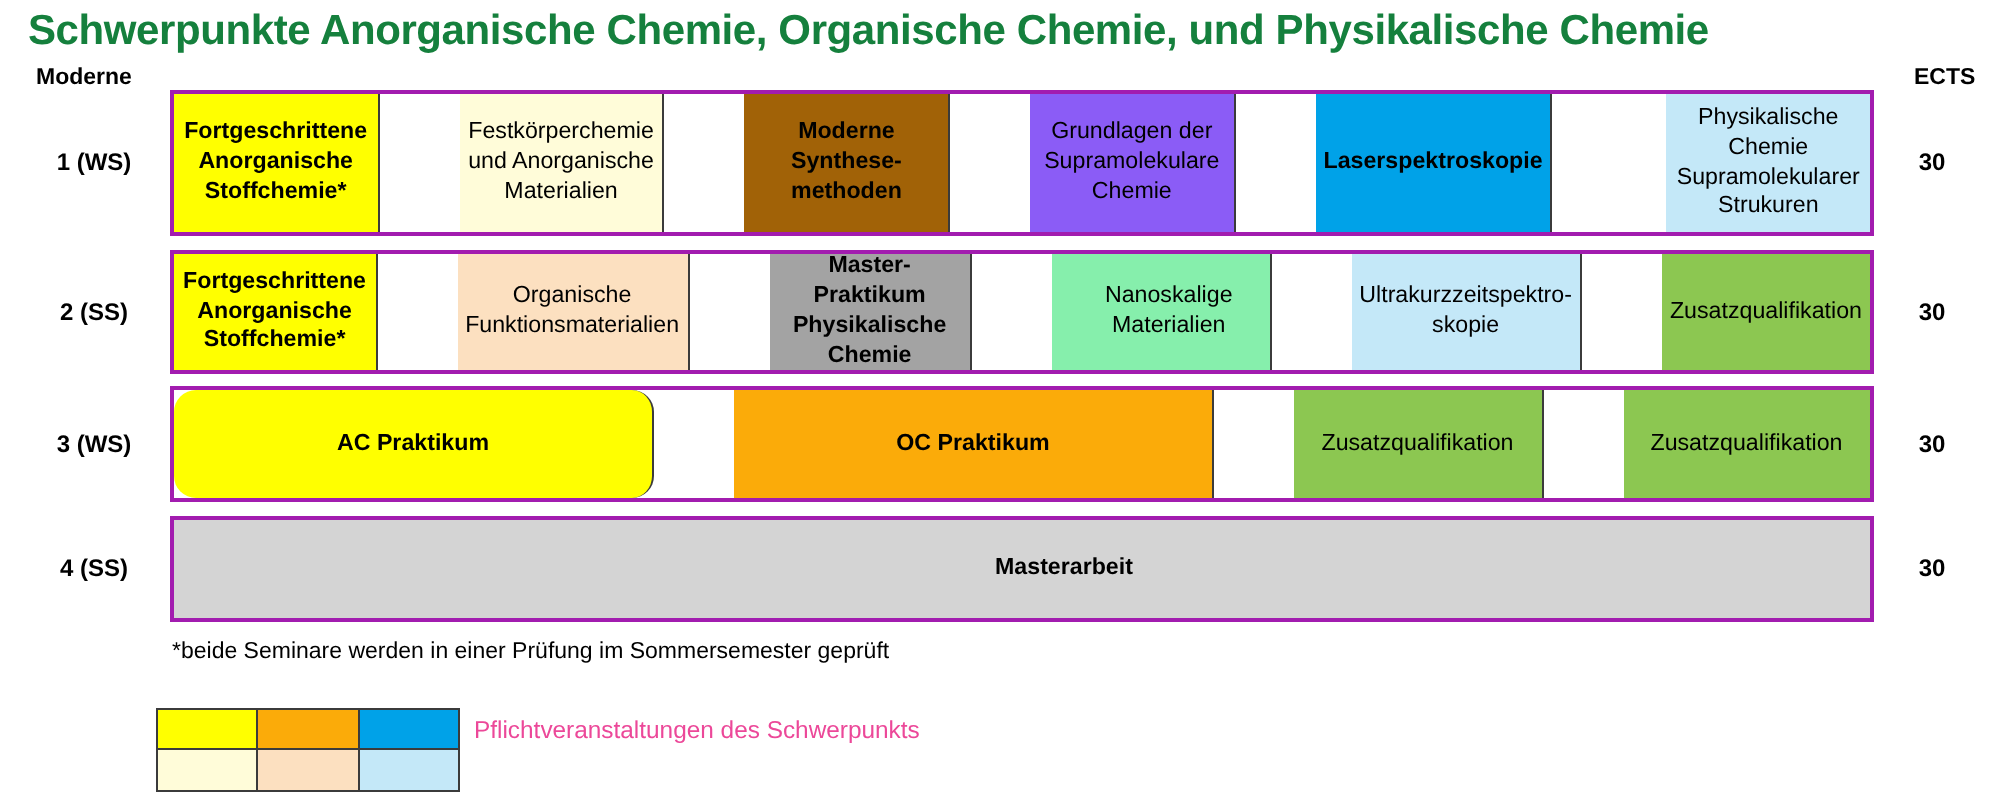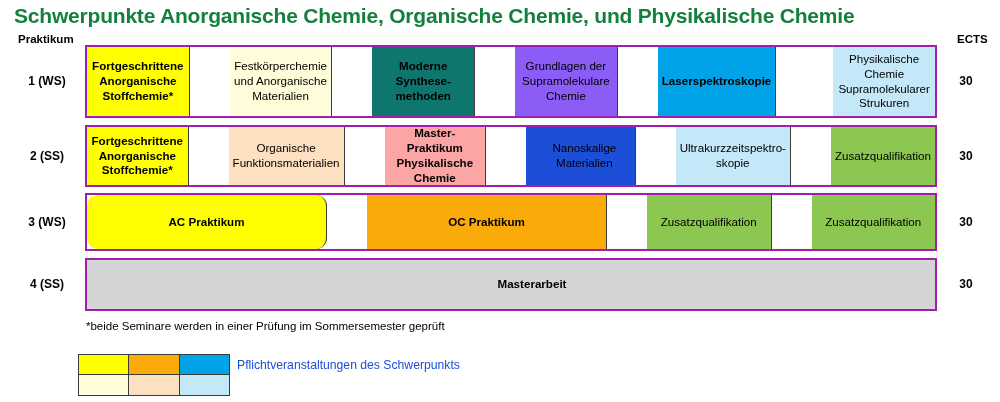--- a/index.html
+++ b/index.html
@@ -126,56 +126,56 @@
   .legend-row + .legend-row .legend-swatches { border-top: none; }
   .swatch {
     flex: 1 1 0;
     border-right: 1.5px solid #3b3b3b;
   }
   .swatch:last-child { border-right: none; }
   .legend-text {
     margin-left: 7px;
     font-size: 12.2px;
     white-space: nowrap;
-    color: #1d4ed8;
+    color: #ec4899;
   }
 </style>
 </head>
 <body>
 
 <div id="page">
 
   <div class="title">Schwerpunkte Anorganische Chemie, Organische Chemie, und Physikalische Chemie</div>
 
-  <div class="hdr-semester">Praktikum</div>
+  <div class="hdr-semester">Moderne</div>
   <div class="hdr-ects">ECTS</div>
 
   <div class="sem-label" id="sem1">1 (WS)</div>
   <div class="sem-label" id="sem2">2 (SS)</div>
   <div class="sem-label" id="sem3">3 (WS)</div>
   <div class="sem-label" id="sem4">4 (SS)</div>
 
   <div class="ects-label" id="ects1">30</div>
   <div class="ects-label" id="ects2">30</div>
   <div class="ects-label" id="ects3">30</div>
   <div class="ects-label" id="ects4">30</div>
 
   <div class="row" id="row1">
       <div class="cell bold" style="background: rgb(255, 255, 0);">Fortgeschrittene Anorganische Stoffchemie*</div>
       <div class="cell" style="background: rgb(255, 252, 217);">Festkörperchemie und Anorganische Materialien</div>
-      <div class="cell bold" style="background: #0f766e; text-align: center;">Moderne Synthese-methoden</div>
+      <div class="cell bold" style="background: #a16207; text-align: center;">Moderne Synthese-methoden</div>
       <div class="cell" style="background: #8b5cf6;">Grundlagen der Supramolekulare Chemie</div>
       <div class="cell bold" style="background: rgb(0, 162, 232);">Laserspektroskopie</div>
       <div class="cell" style="background: rgb(196, 232, 248); margin-left: 17px;">Physikalische Chemie Supramolekularer Strukuren</div>
     </div>
   <div class="row" id="row2">
       <div class="cell bold" style="background: rgb(255, 255, 0);">Fortgeschrittene Anorganische Stoffchemie*</div>
       <div class="cell" style="background: rgb(252, 224, 192); text-align: center;">Organische Funktionsmaterialien</div>
-      <div class="cell bold" style="background: #fca5a5;">Master-Praktikum Physikalische Chemie</div>
-      <div class="cell" style="background: #1d4ed8; padding-left: 12px;">Nanoskalige Materialien</div>
+      <div class="cell bold" style="background: #a3a3a3;">Master-Praktikum Physikalische Chemie</div>
+      <div class="cell" style="background: #86efac; padding-left: 12px;">Nanoskalige Materialien</div>
       <div class="cell" style="background: rgb(196, 232, 248);">Ultrakurzzeitspektro-skopie</div>
       <div class="cell" style="background: rgb(140, 199, 81);">Zusatzqualifikation</div>
     </div>
   <div class="row" id="row3">
       <div class="cell bold span2" style="background: rgb(255, 255, 0); border-radius: 11px;">AC Praktikum</div>
       <div class="cell bold span2" style="background: rgb(251, 171, 9);">OC Praktikum</div>
       <div class="cell" style="background: rgb(140, 199, 81);">Zusatzqualifikation</div>
       <div class="cell" style="background: rgb(140, 199, 81);">Zusatzqualifikation</div>
     </div>
   <div class="row" id="row4">

